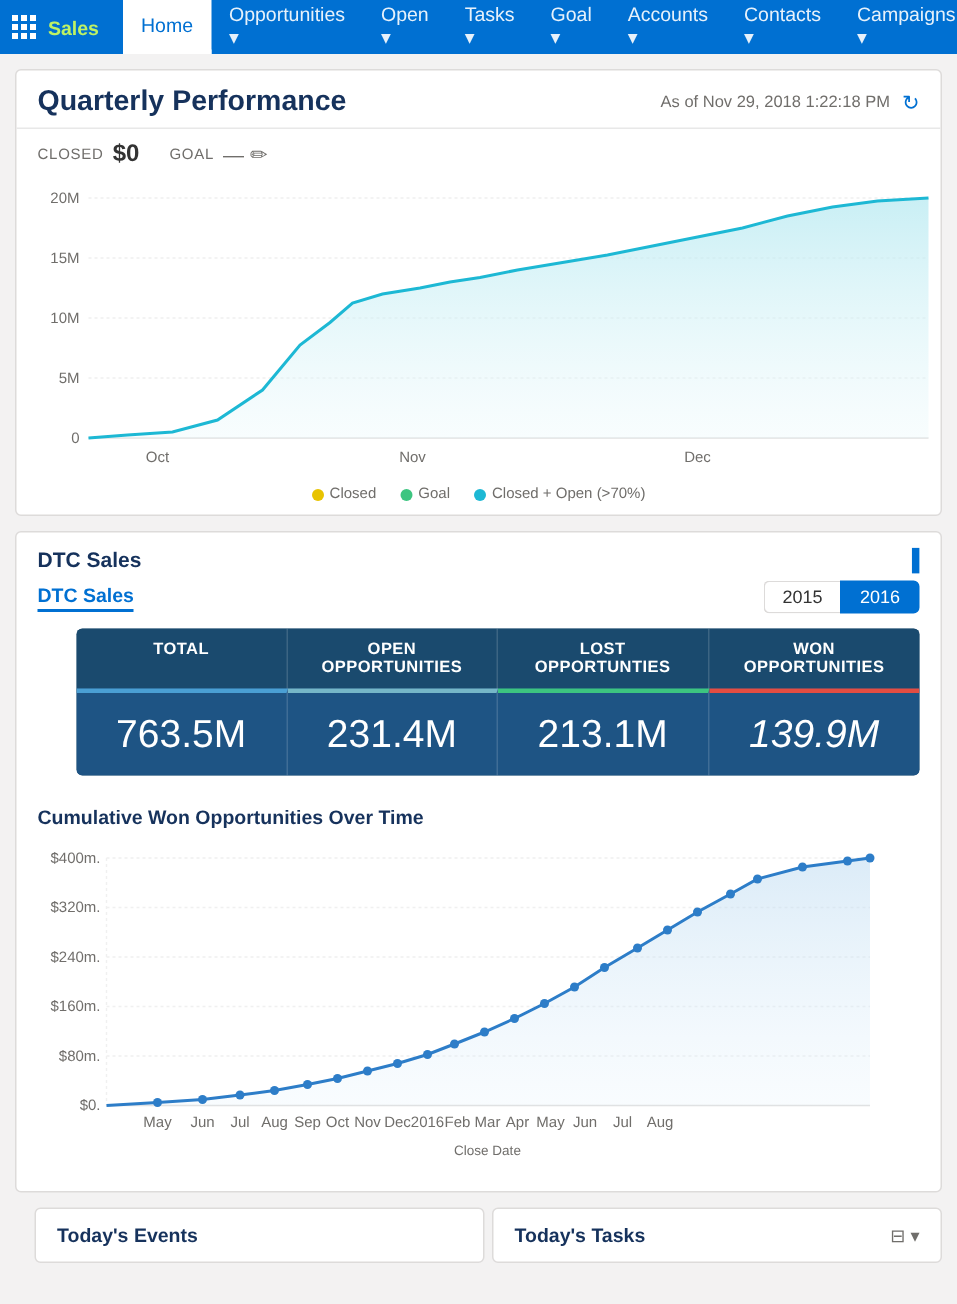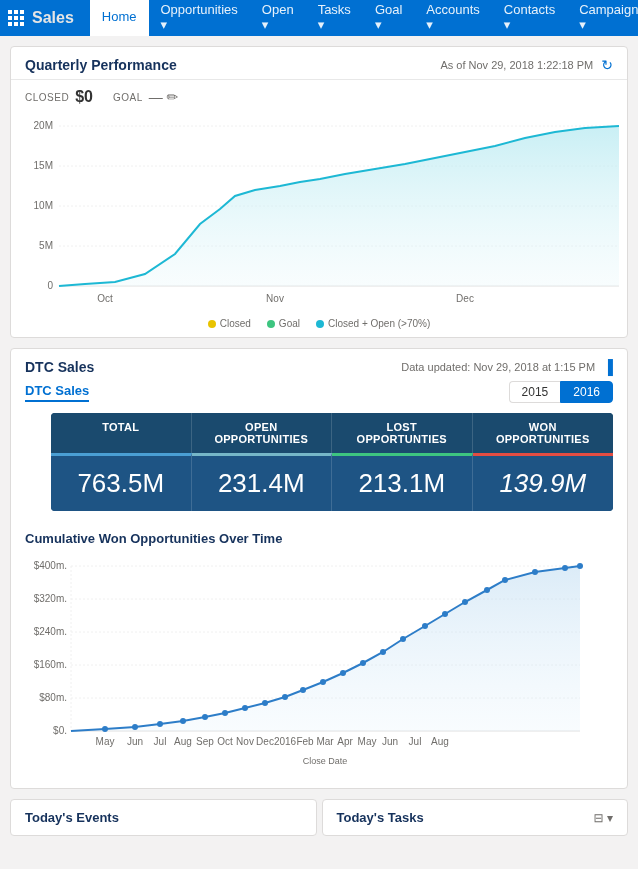--- a/index.html
+++ b/index.html
@@ -14,21 +14,21 @@
       height: 36px;
       padding: 0 8px;
       gap: 4px;
     }
     .nav-grid-icon {
       width: 24px; height: 24px;
       display: flex; align-items: center; justify-content: center;
       margin-right: 4px;
     }
     .nav-app-name {
-      font-size: 16px; font-weight: 600; color: #e5e5e5; margin-right: 12px;
+      font-size: 13px; font-weight: 600; color: #bef264; margin-right: 12px;
     }
     .nav-tabs {
       display: flex; align-items: center; gap: 0;
     }
     .nav-tab {
       padding: 0 12px; height: 36px; display: flex; align-items: center;
       font-size: 13px; color: rgba(255,255,255,0.9); cursor: pointer; gap: 4px;
       border-bottom: 3px solid transparent;
     }
     .nav-tab.active {
@@ -43,21 +43,21 @@
       background: white;
       border: 1px solid #dddbda;
       border-radius: 4px;
       margin: 10px;
     }
     .card-header {
       display: flex; align-items: center; justify-content: space-between;
       padding: 10px 14px 6px 14px;
       border-bottom: 1px solid #e8e8e8;
     }
-    .card-title { font-size: 14px; font-weight: 600; color: #16325c; }
+    .card-title { font-size: 19px; font-weight: 600; color: #16325c; }
     .card-meta { font-size: 11px; color: #706e6b; }
 
     
     .qp-stats {
       display: flex; align-items: center; gap: 20px;
       padding: 8px 14px 4px 14px;
     }
     .qp-stat { display: flex; align-items: center; gap: 6px; }
     .qp-label { font-size: 10px; color: #706e6b; text-transform: uppercase; letter-spacing: 0.5px; }
     .qp-value { font-size: 16px; font-weight: 600; color: #333; }
@@ -121,21 +121,21 @@
     .stats-col-value:first-child { border-top: 3px solid #4a9fd4; }
     .stats-col-value:nth-child(2) { border-top: 3px solid #76b7c8; }
     .stats-col-value:nth-child(3) { border-top: 3px solid #3dc580; }
     .stats-col-value:last-child { border-top: 3px solid #e44d42; border-right: none; font-style: italic; }
 
     
     .cum-chart-title { font-size: 13px; font-weight: 600; color: #16325c; margin-bottom: 8px; }
     .cum-chart-wrap { position: relative; }
 
     
-    .bottom-row { display: flex; gap: 0; margin: 0 10px 10px 10px; }
+    .bottom-row { display: flex; gap: 0; margin: 0 10px 10px 23px; }
     .bottom-card {
       flex: 1; background: white; border: 1px solid #dddbda; border-radius: 4px;
       padding: 10px 14px; margin: 0 5px 0 0;
     }
     .bottom-card:last-child { margin-right: 0; }
     .bottom-card-header { display: flex; align-items: center; justify-content: space-between; }
     .bottom-card-title { font-size: 13px; font-weight: 600; color: #16325c; }
 
     
     .legend {
@@ -246,21 +246,20 @@
           <span>Closed + Open (&gt;70%)</span>
         </div>
       </div>
     </div>
   </div>
 
   <div class="card">
     <div class="dtc-header">
       <span class="dtc-title">DTC Sales</span>
       <div style="display:flex;align-items:center;gap:8px;">
-        <span class="dtc-meta">Data updated: Nov 29, 2018 at 1:15 PM</span>
         <span style="color:#0070d2;font-size:14px;cursor:pointer;">▐</span>
       </div>
     </div>
     <div class="dtc-body">
       <div class="dtc-tabs-row">
         <span class="dtc-tab-title">DTC Sales</span>
         <div class="year-btns">
           <button class="year-btn">2015</button>
           <button class="year-btn active">2016</button>
         </div>

